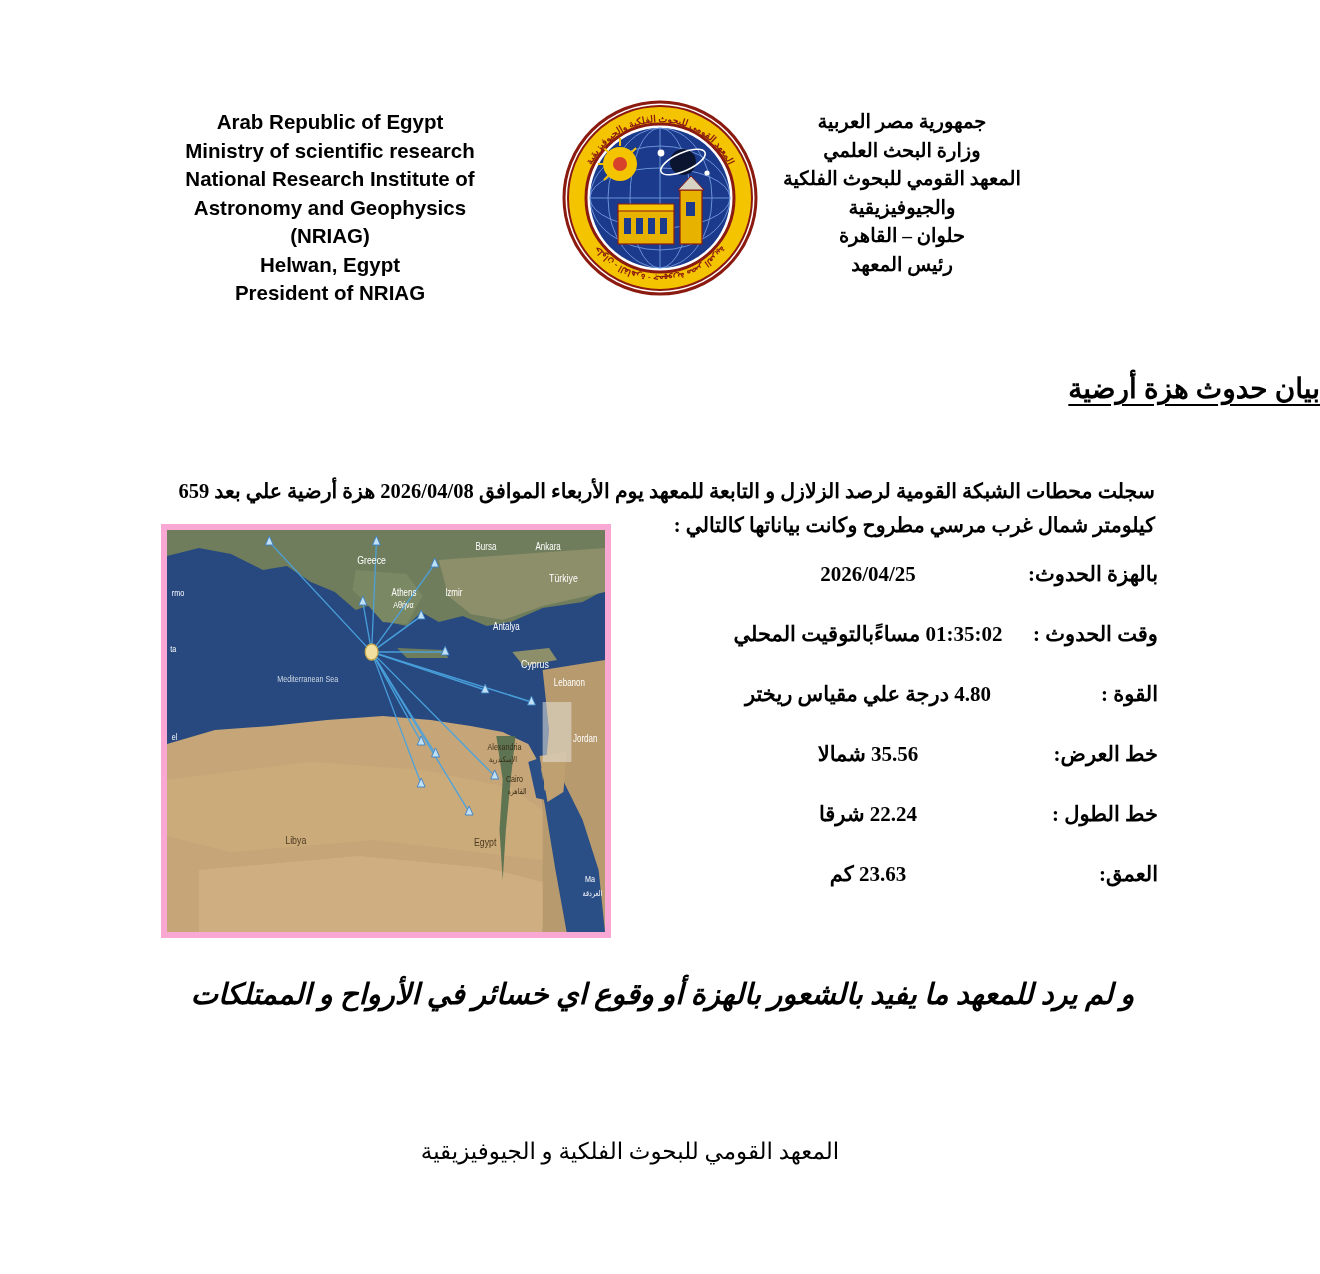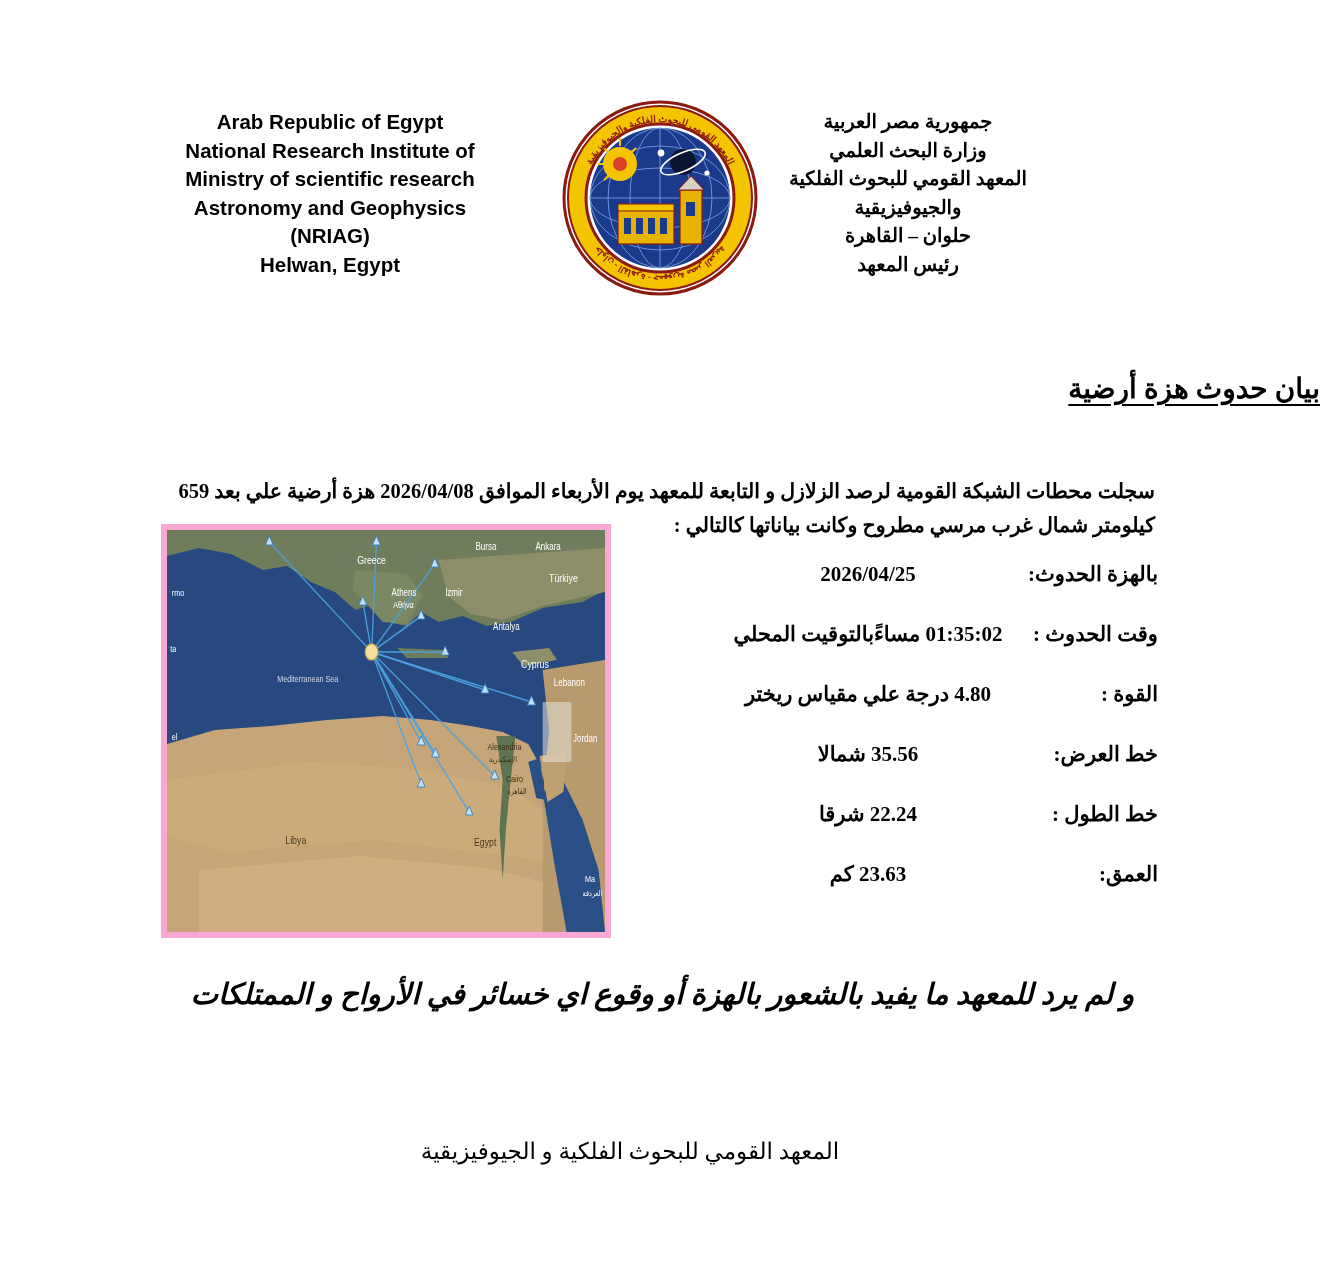--- a/index.html
+++ b/index.html
@@ -46,21 +46,21 @@
   }
   .header-logo {
     position: absolute;
     left: 560px;
     top: 0px;
     width: 210px;
     height: 200px;
   }
   .header-ar {
     position: absolute;
-    right: 247px;
+    right: 253px;
     top: 10px;
     width: 330px;
     text-align: center;
     direction: rtl;
     font-family: "Liberation Serif", "DejaVu Serif", serif;
     font-weight: bold;
     font-size: 19.5px;
     line-height: 28.5px;
     color: #000;
   }
@@ -168,25 +168,26 @@
 </style>
 </head>
 <body>
 
 <div class="page">
 
   <div class="header">
 
     <div class="header-en">
       <div>Arab Republic of Egypt</div>
+      <div>Ministry of scientific research</div>
       <div>National Research Institute of</div>
-      <div>Ministry of scientific research</div>
       <div>Astronomy and Geophysics</div>
       <div>(NRIAG)</div>
       <div>Helwan, Egypt</div>
+      <div>President of NRIAG</div>
     </div>
 
     <div class="header-logo">
       <div class="logo-wrap">
         <svg viewBox="0 0 200 200" width="200" height="200" aria-hidden="true">
 
           <circle cx="100" cy="100" r="96" fill="#ffffff" stroke="#8b1a10" stroke-width="3"></circle>
 
           <circle cx="100" cy="100" r="92" fill="#f5c400" stroke="#8b1a10" stroke-width="2"></circle>
 

